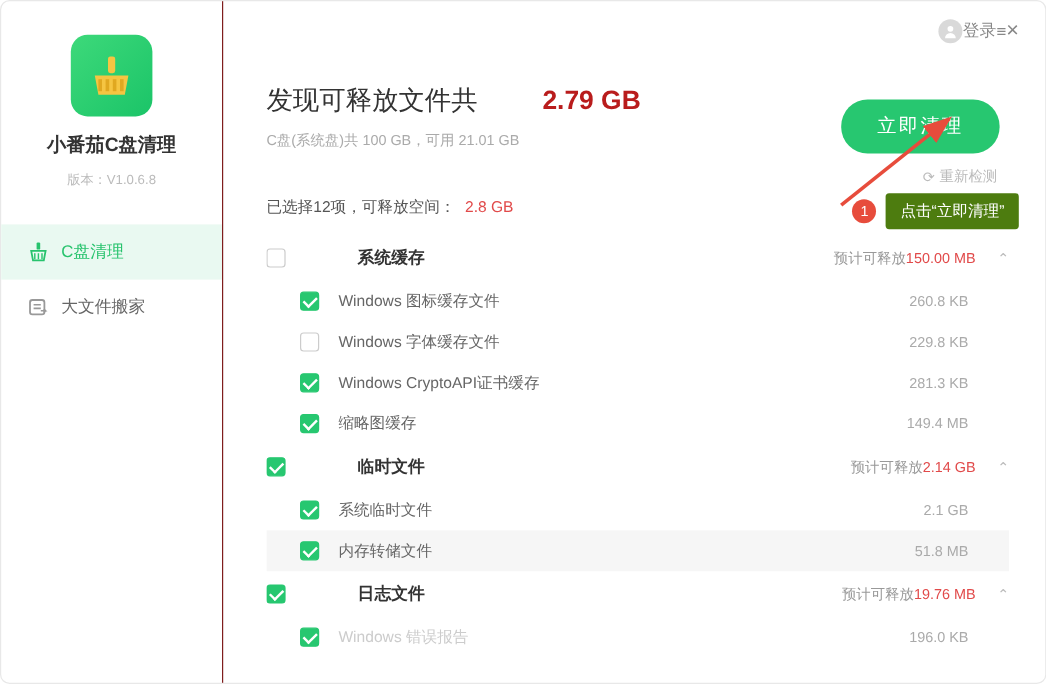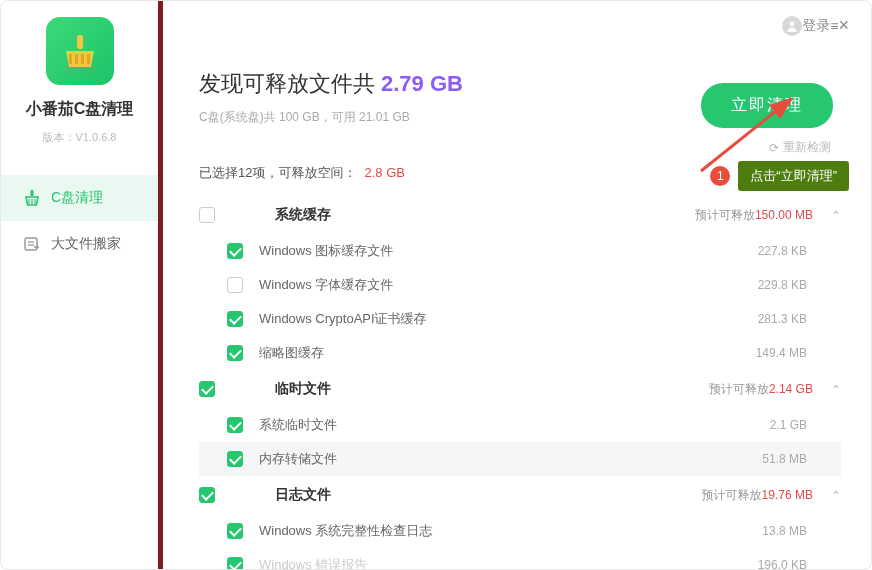--- a/index.html
+++ b/index.html
@@ -1,31 +1,31 @@
 <!DOCTYPE html>
 <html><head>
 <meta charset="utf-8">
 <style>
 * { margin: 0; padding: 0; box-sizing: border-box; }
 body { font-family: "Microsoft YaHei", -apple-system, sans-serif; background: #fff; width: 872px; height: 570px; overflow: hidden; position: relative; }
 .app { display: flex; width: 872px; height: 570px; border: 1px solid #e8e8e8; border-radius: 8px; position: relative; }
-.sidebar { width: 162px; padding-top: 16px; border-right: 5px solid #7f1d1d; }
+.sidebar { width: 185px; padding-top: 28px; border-right: 1px solid #7f1d1d; }
 .logo-block { text-align: center; }
 .logo { width: 68px; height: 68px; margin: 0 auto 14px; background: linear-gradient(135deg, #3dd97a, #1bc468); border-radius: 14px; display: flex; align-items: center; justify-content: center; }
 .app-name { font-size: 16px; font-weight: 700; color: #333; margin-bottom: 10px; }
 .version { font-size: 11px; color: #bbb; margin-bottom: 30px; }
 .nav-item { display: flex; align-items: center; padding: 14px 22px; font-size: 14px; cursor: pointer; color: #666; }
 .nav-item.active { background: #e9f9f1; color: #27c36d; }
 .nav-icon { width: 18px; height: 18px; margin-right: 10px; display: flex; align-items: center; justify-content: center; }
 .main { flex: 1; padding: 26px 30px 0 36px; position: relative; overflow: hidden; }
 .titlebar { position: absolute; top: 14px; right: 22px; display: flex; align-items: center; gap: 0; color: #888; font-size: 14px; }
 .titlebar .ava { width: 20px; height: 20px; border-radius: 50%; background: #d9d9d9; display:flex;align-items:center;justify-content:center; }
 .head-line { display: flex; align-items: baseline; gap: 6px; margin-top: 42px; }
 .head-text { font-size: 22px; color: #333; font-weight: 500; }
-.head-size { font-size: 22px; color: #8b5cf6; font-weight: 600; }
+.head-size { font-size: 22px; color: #b91c1c; font-weight: 600; margin-left: 48px; }
 .sub-line { font-size: 12px; color: #aaa; margin-top: 10px; }
 .clean-btn { position: absolute; top: 82px; right: 38px; background: #27c770; color: #fff; border: none; border-radius: 22px; padding: 12px 30px; font-size: 16px; cursor: pointer; letter-spacing: 2px; }
 .rescan { position: absolute; top: 138px; right: 40px; font-size: 12px; color: #bbb; display: flex; align-items: center; gap: 4px; }
 .sel-line { margin-top: 38px; font-size: 13px; color: #555; }
 .sel-size { color: #e14a4a; margin-left: 8px; }
 .list { margin-top: 14px; overflow-y: hidden; }
 .group-head { display: flex; align-items: center; padding: 10px 0; font-size: 14px; }
 .chk { width: 16px; height: 16px; border: 1px solid #ccc; border-radius: 3px; margin-right: 16px; cursor: pointer; display: inline-flex; align-items: center; justify-content: center; flex-shrink: 0; }
 .chk.on { background: #27c770; border-color: #27c770; }
 .chk.on::after { content: ""; width: 9px; height: 5px; border-left: 2px solid #fff; border-bottom: 2px solid #fff; transform: rotate(-45deg); margin-top: -2px; }
@@ -122,21 +122,21 @@
     <div class="list" id="list-holder">
         <div class="group-head">
           <span class="chk"></span>
           <span class="g-label">系统缓存</span>
           <span class="g-est">预计可释放<span class="g-est-val">150.00 MB</span></span>
           <span class="chevron">⌄</span>
         </div>
         <div class="item-row">
           <span class="chk on"></span>
           <span>Windows 图标缓存文件</span>
-          <span class="isize">227.8 KB</span>
+          <span class="isize">260.8 KB</span>
         </div>
         <div class="item-row">
           <span class="chk"></span>
           <span>Windows 字体缓存文件</span>
           <span class="isize">229.8 KB</span>
         </div>
         <div class="item-row">
           <span class="chk on"></span>
           <span>Windows CryptoAPI证书缓存</span>
           <span class="isize">281.3 KB</span>
@@ -161,25 +161,20 @@
           <span class="chk on"></span>
           <span>内存转储文件</span>
           <span class="isize">51.8 MB</span>
         </div>
         <div class="group-head">
           <span class="chk on"></span>
           <span class="g-label">日志文件</span>
           <span class="g-est">预计可释放<span class="g-est-val">19.76 MB</span></span>
           <span class="chevron">⌄</span>
         </div>
-        <div class="item-row">
-          <span class="chk on"></span>
-          <span>Windows 系统完整性检查日志</span>
-          <span class="isize">13.8 MB</span>
-        </div>
         <div class="item-row cut">
           <span class="chk on"></span>
           <span>Windows 错误报告</span>
           <span class="isize">196.0 KB</span>
         </div>
       </div>
 
     <svg class="arrow-svg" width="120" height="100">
       <defs>
           <marker id="ah" markerWidth="10" markerHeight="10" refX="7" refY="3" orient="auto">

